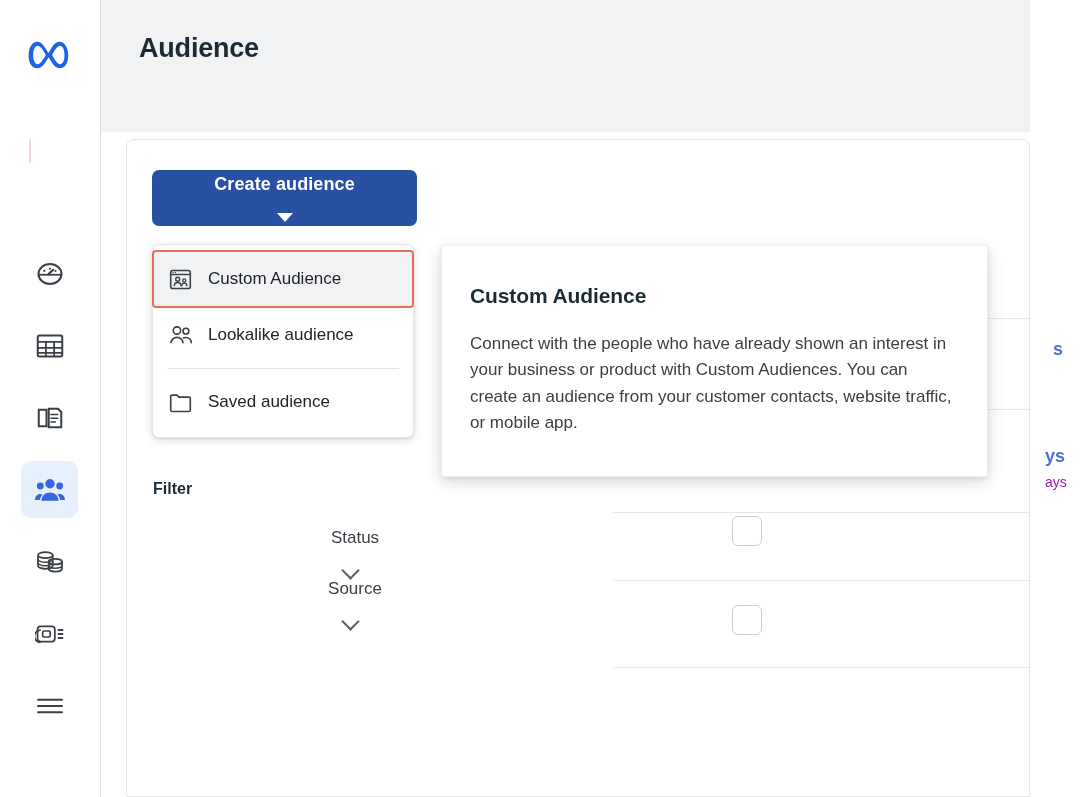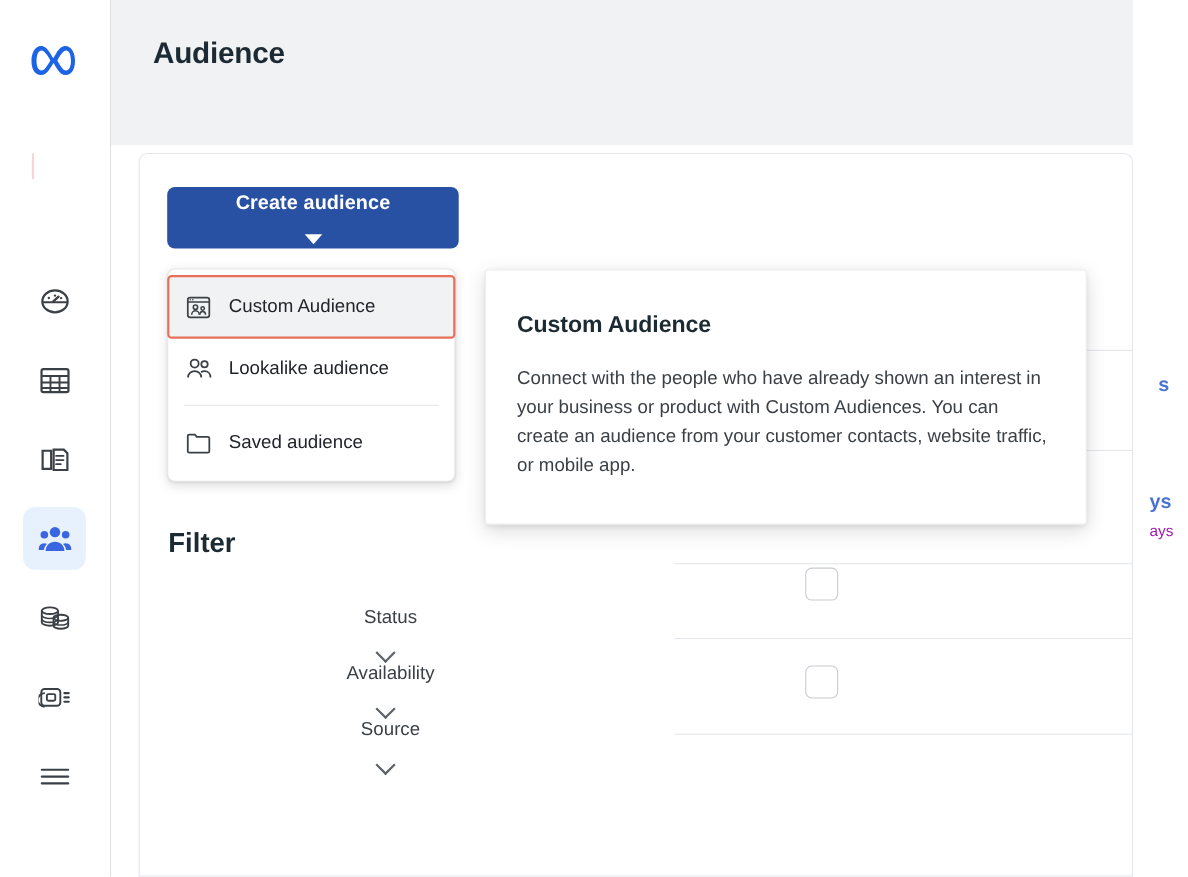--- a/index.html
+++ b/index.html
@@ -139,22 +139,22 @@
     letter-spacing: -.1px;
     margin-bottom: 23px;
   }
   .tooltip-body {
     font-size: 17px; line-height: 1.55; color: #3b4046;
   }
 
   
   .filter-wrap { position: absolute; left: 26px; top: 340px; width: 420px; }
   .filter-title {
-    font-size: 25px; font-weight: 700; color: #1c2b33;
-    margin-bottom: 42px;
+    font-size: 16px; font-weight: 700; color: #1c2b33;
+    margin-bottom: 30px;
   }
   .filter-row {
     position: relative;
     display: flex; align-items: center; justify-content: space-between;
     width: 404px;
     height: 51px;
     cursor: pointer;
     flex-direction: column;
   }
   .filter-label { font-size: 17px; color: #3b4046; }
@@ -366,24 +366,20 @@
       </div>
 
       <div class="filter-wrap">
         <div class="filter-title">Filter</div>
 
         <div class="filter-row">
           <span class="filter-label">Status</span>
           <span class="chev"></span>
         </div>
         <div class="filter-row">
-          <span class="filter-label">Availability</span>
-          <span class="chev"></span>
-        </div>
-        <div class="filter-row">
           <span class="filter-label">Source</span>
           <span class="chev"></span>
         </div>
       </div>
 
     </div>
   </div>
 </div>
 
 </body></html>

